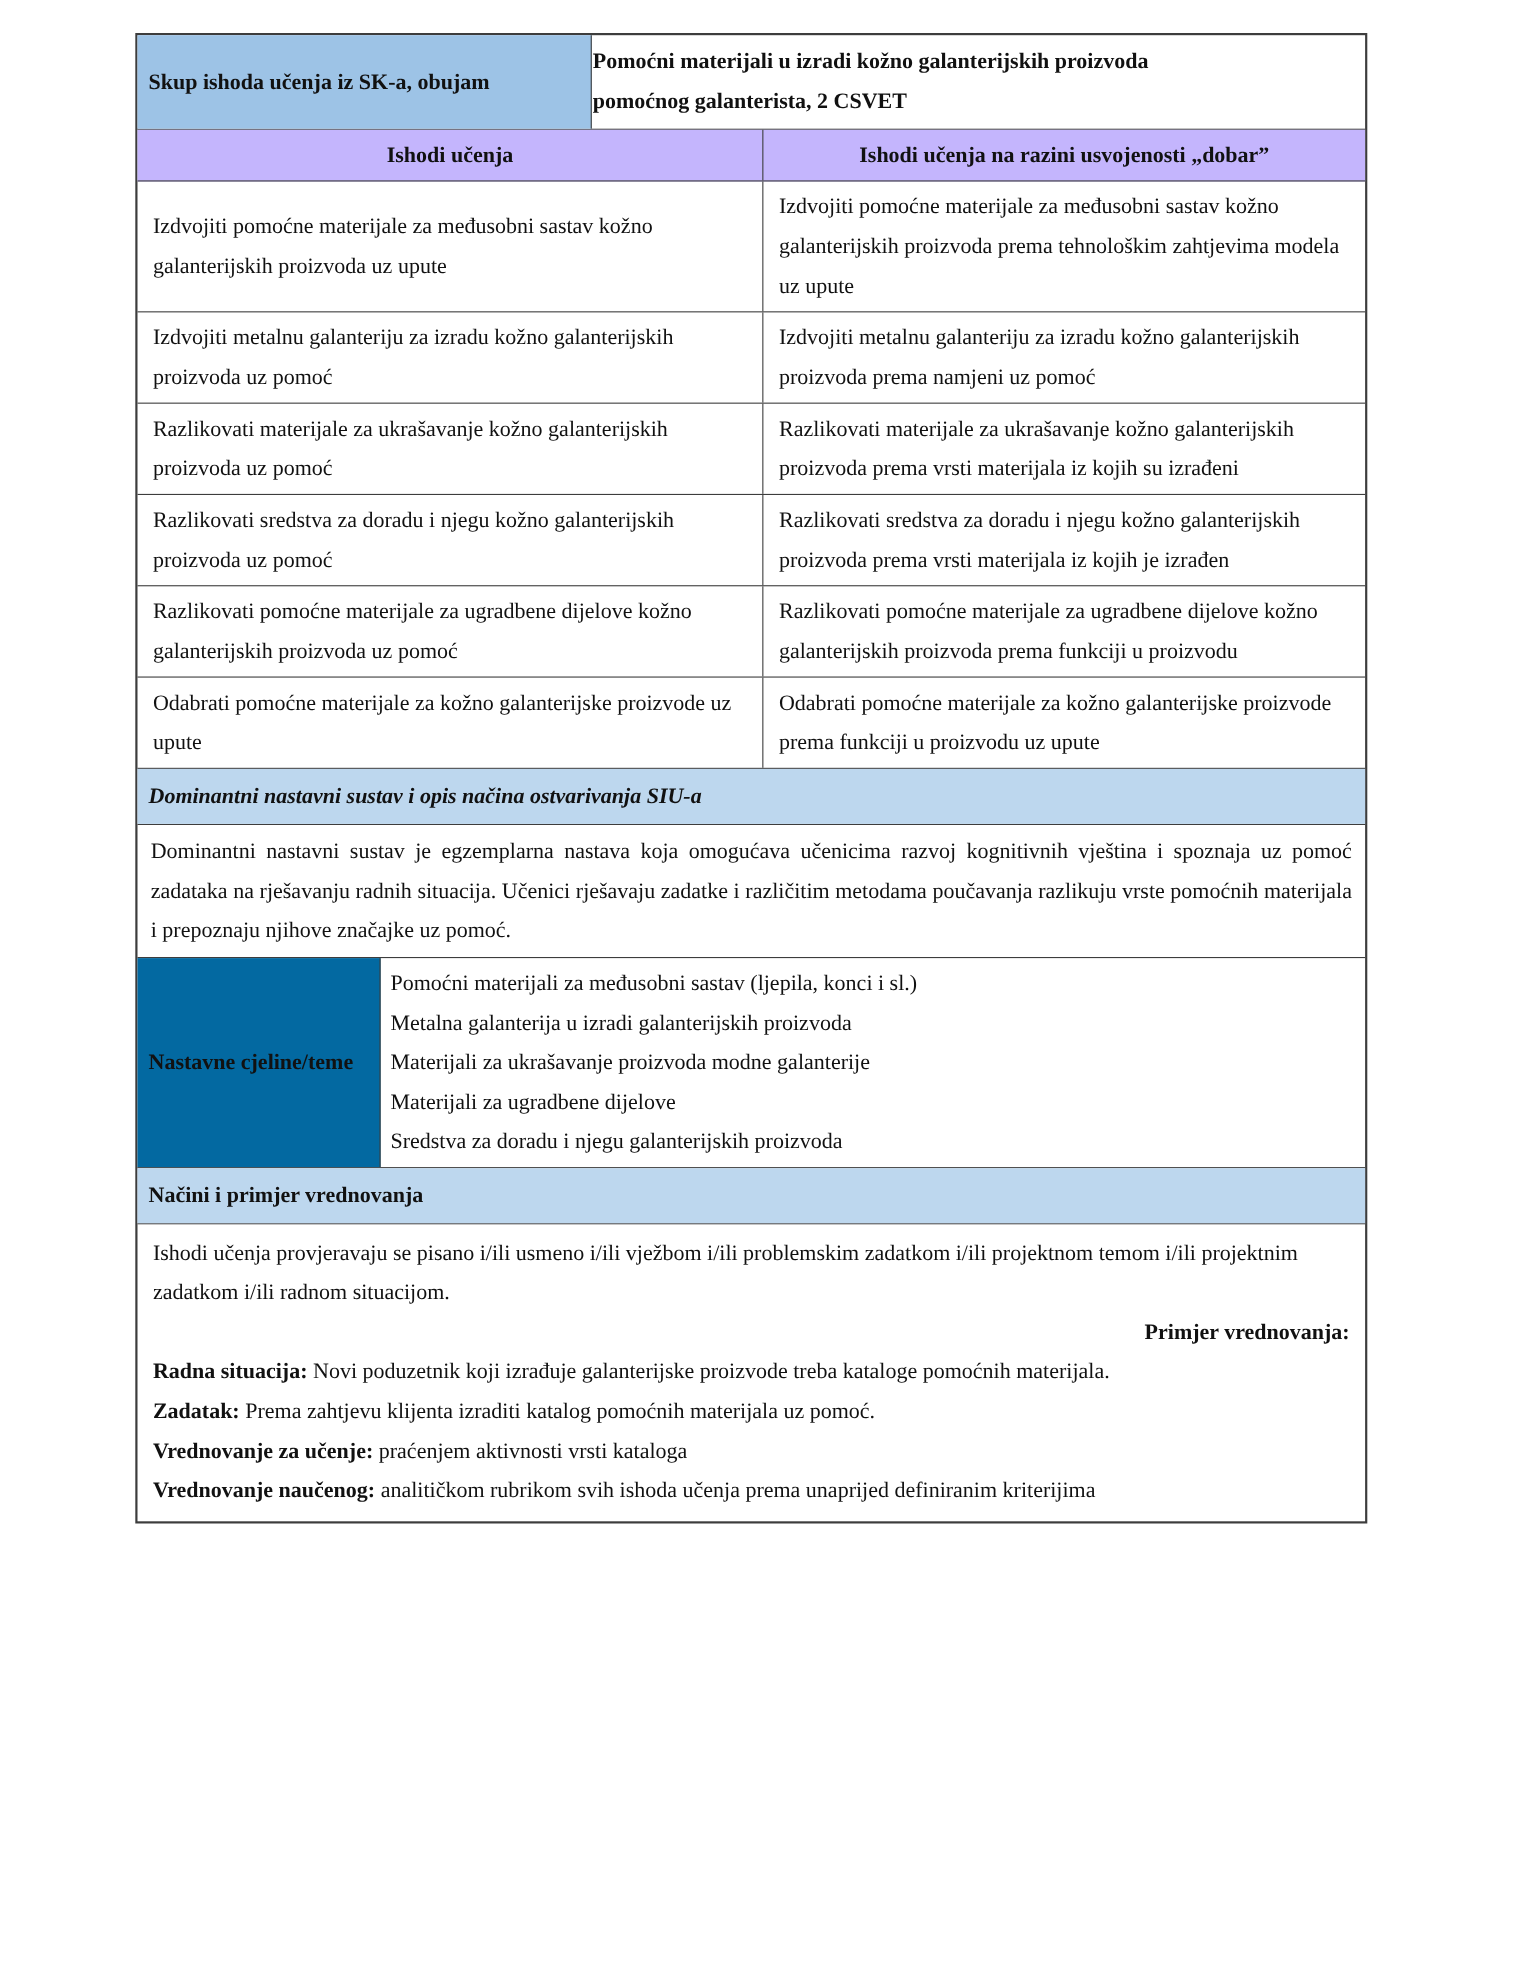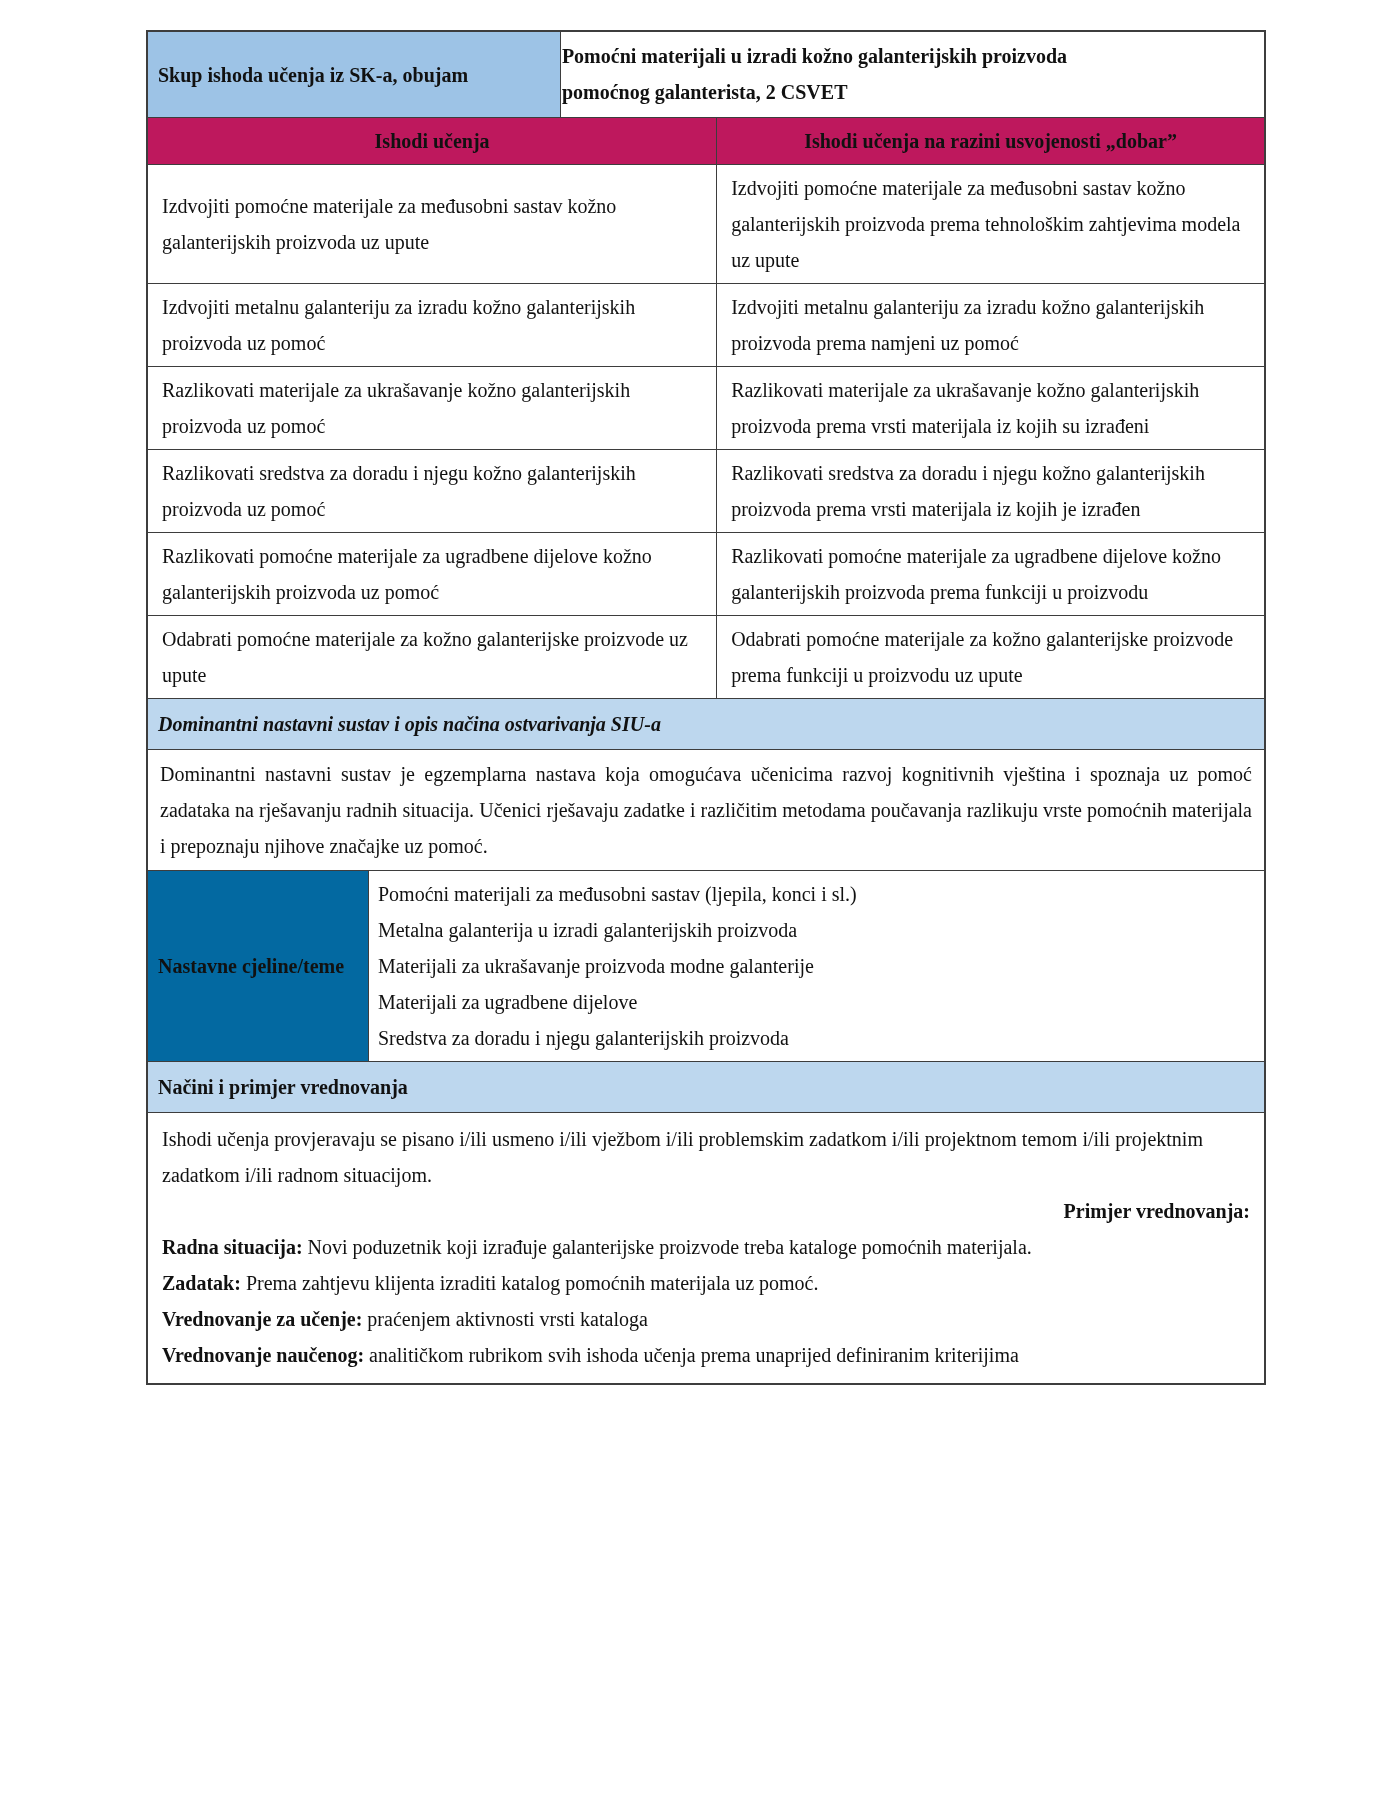--- a/index.html
+++ b/index.html
@@ -14,21 +14,20 @@
     line-height: 1.8;
     color: #111111;
   }
   .doc-table {
     position: absolute;
     left: 123px;
     top: 30px;
     width: 1120px;
     border: 2px solid #3d3d3d;
     background: #ffffff;
-    margin-left: 23px;
   }
   .t-row { display: flex; border-bottom: 1.5px solid #3d3d3d; }
   .t-row:last-child { border-bottom: none; }
   .b-right { border-right: 1.5px solid #3d3d3d; }
 
   
   .set-label {
     width: 37%;
     background: #9DC3E6;
     font-weight: bold;
@@ -37,21 +36,21 @@
     min-height: 85px;
     padding: 6px 10px;
   }
   .module-title {
     width: 63%;
     font-weight: bold;
     padding: 6px 1px;
   }
 
   
-  .colhead-row { background: #be185d; }
+  .colhead-row { background: #c4b5fd; }
   .colhead {
     font-weight: bold;
     text-align: center;
     padding: 4px 10px;
     min-height: 46px;
     display: flex;
     align-items: center;
     justify-content: center;
   }
   .col-left  { width: 51%; }

